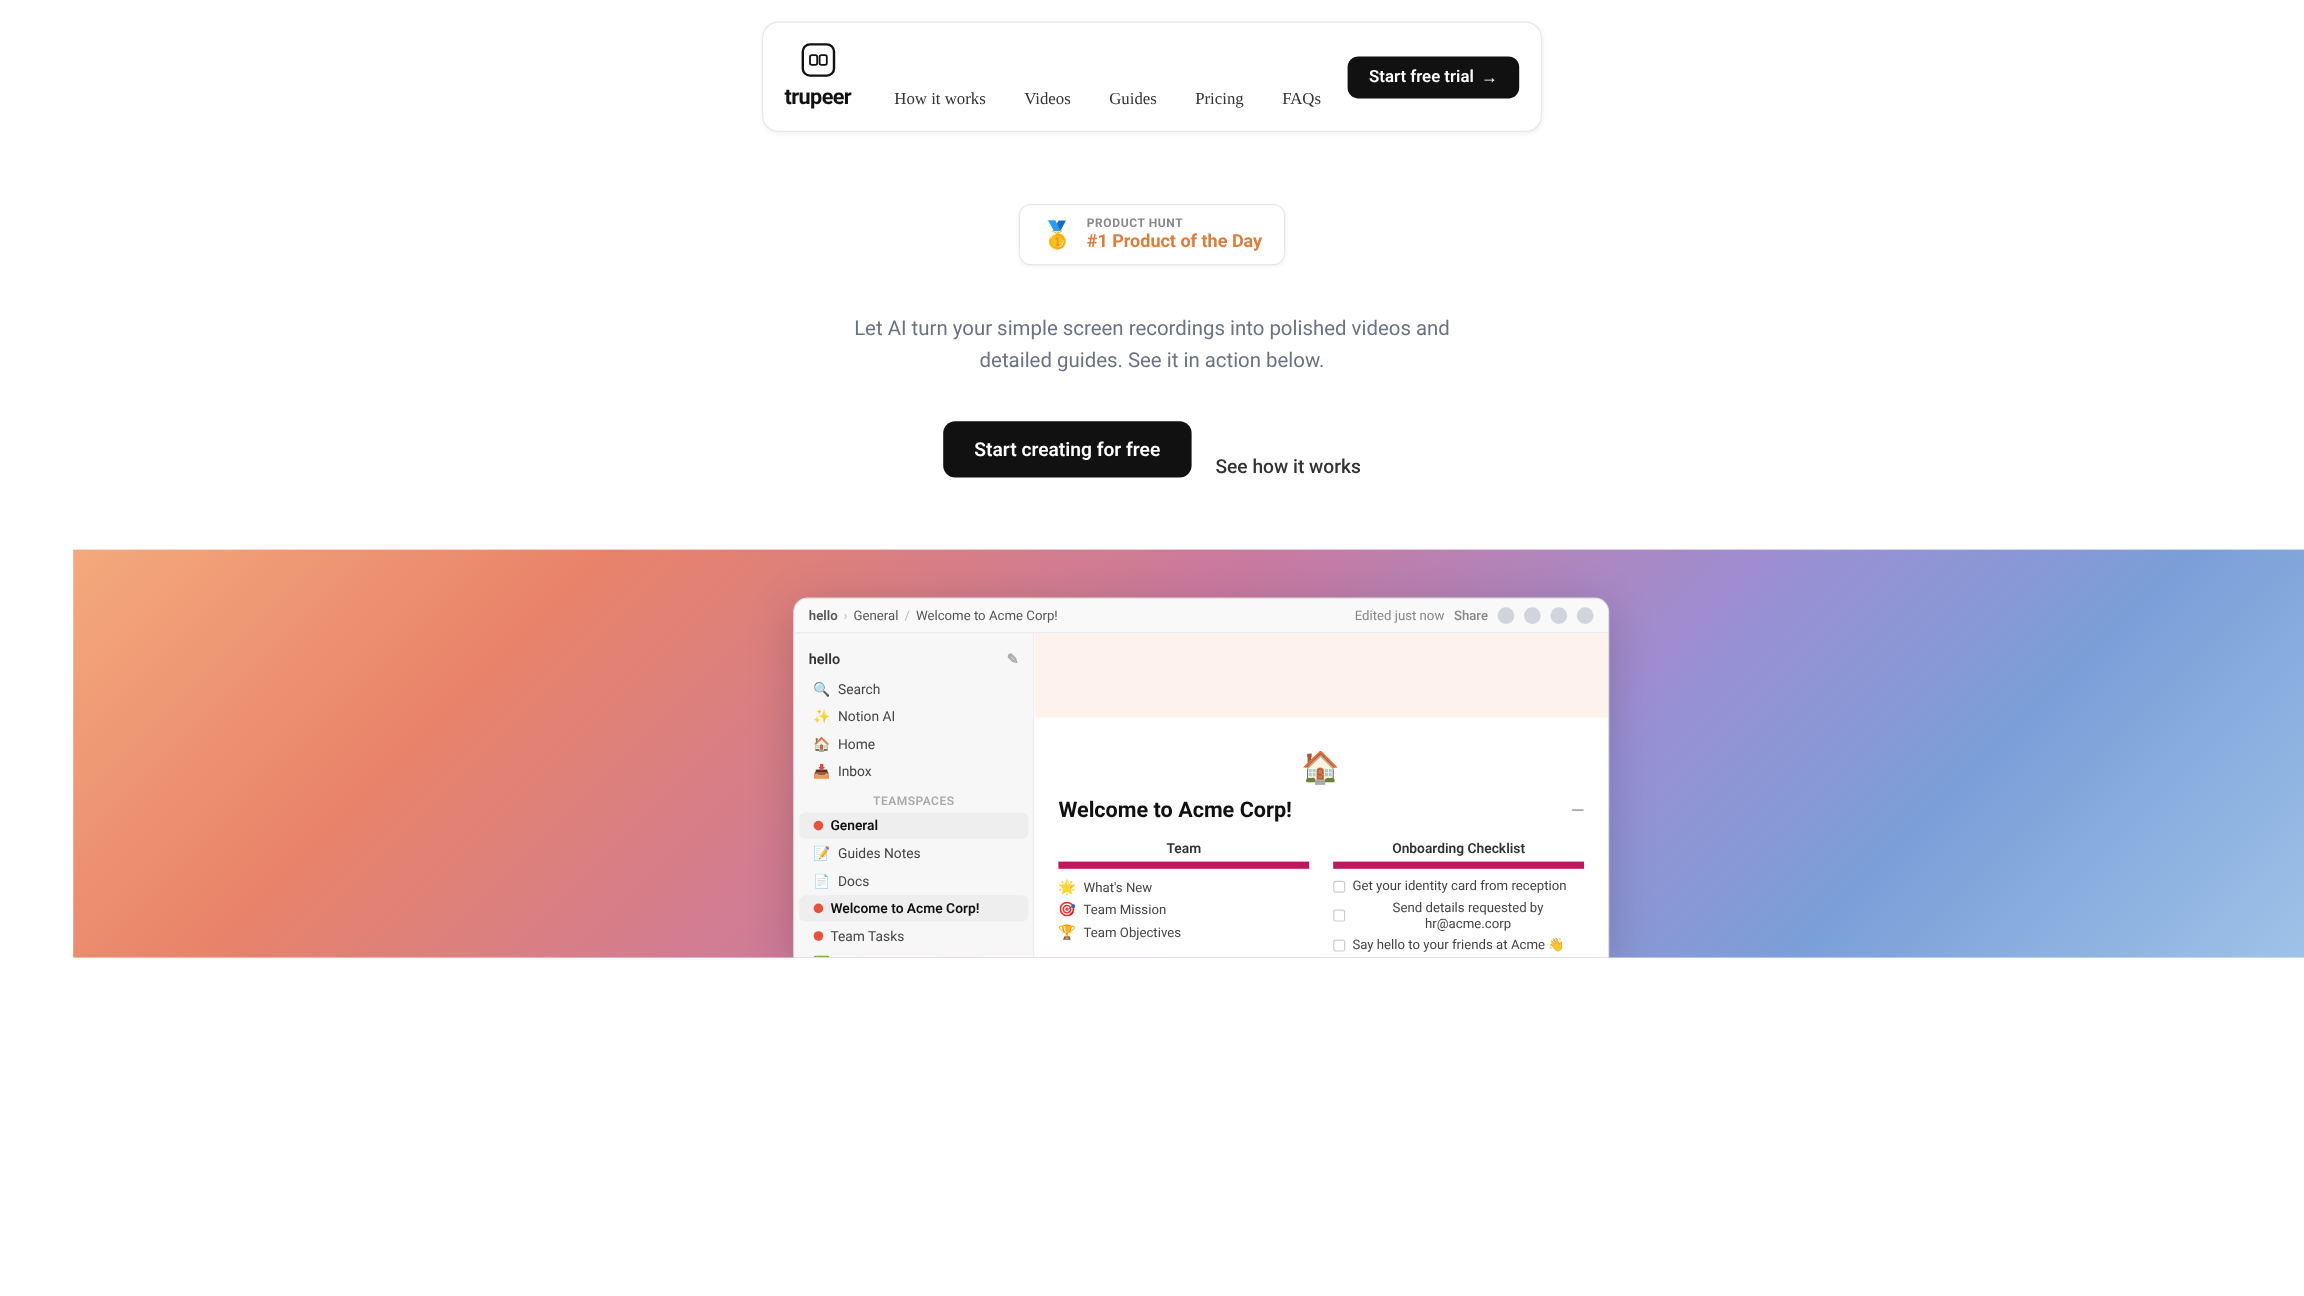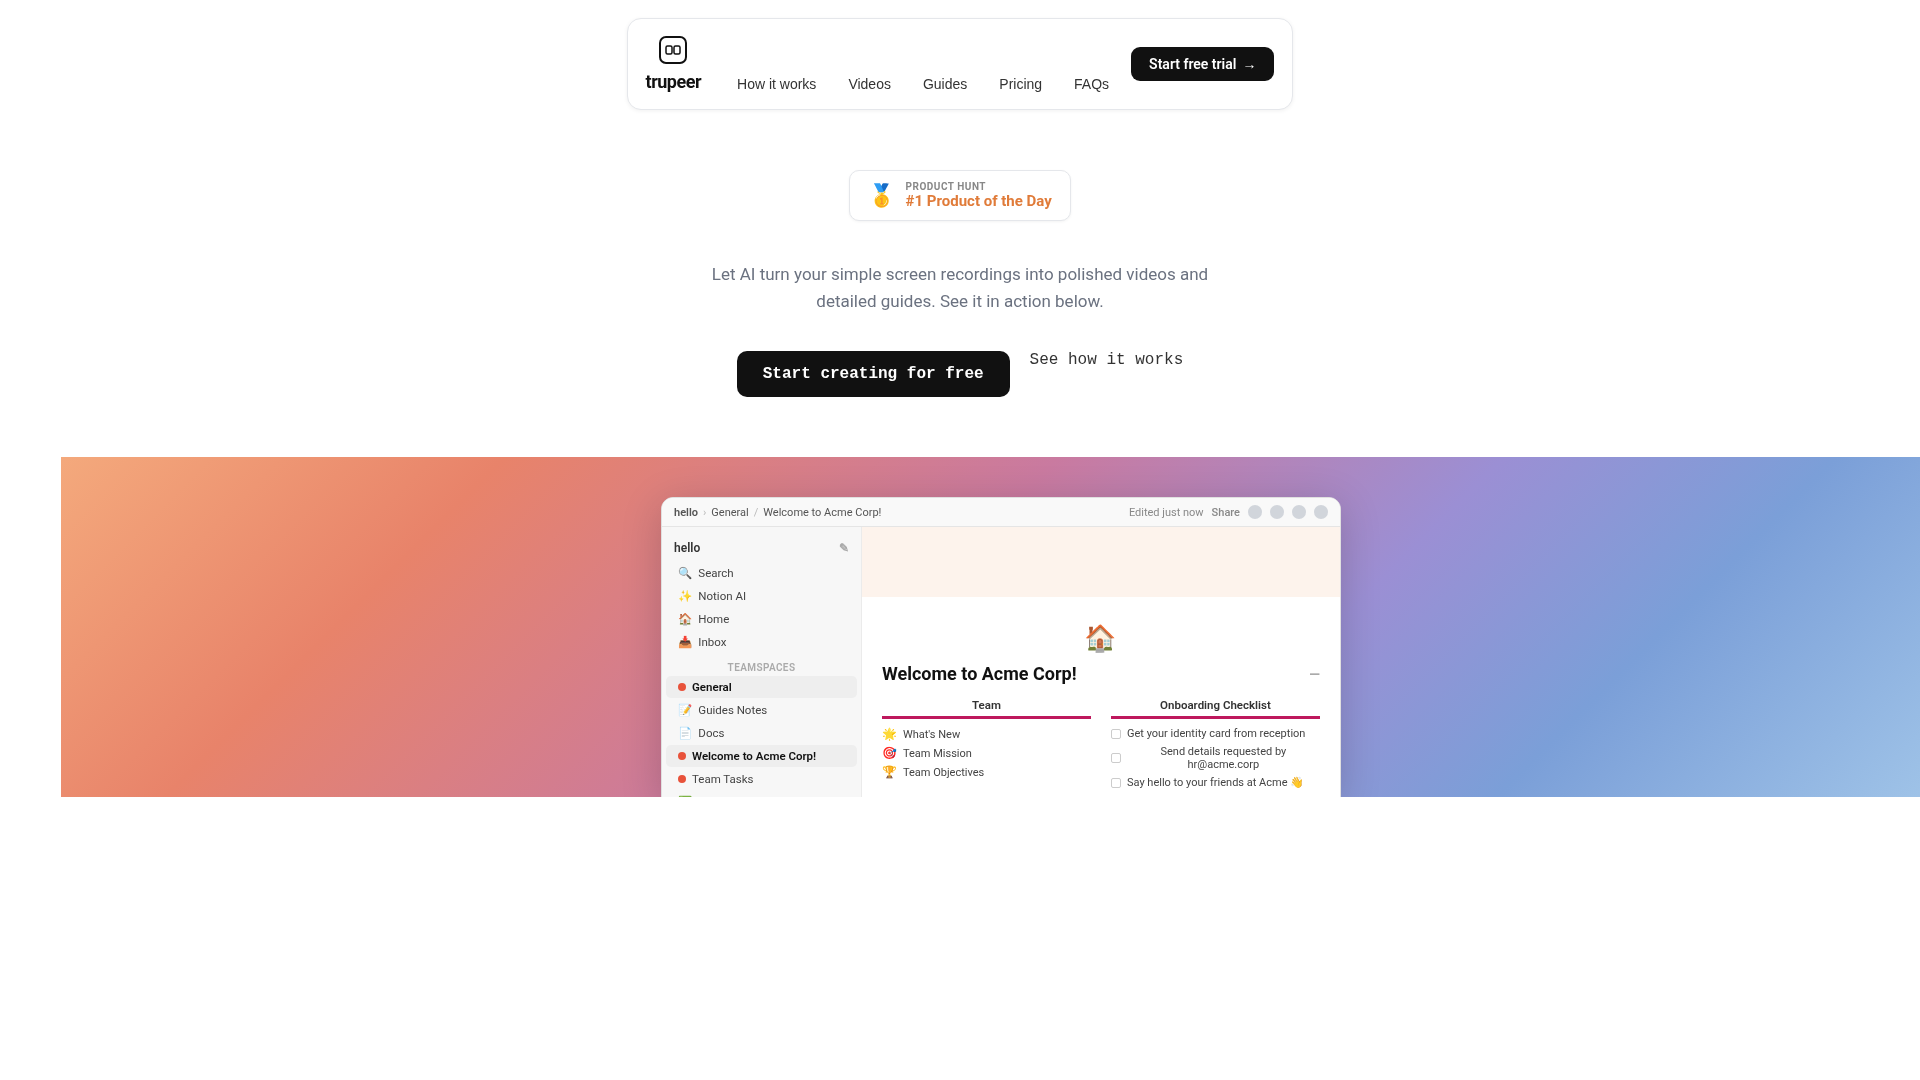--- a/index.html
+++ b/index.html
@@ -56,21 +56,21 @@
     }
     .nav-link {
       padding: 7px 14px;
       font-size: 14px;
       color: #333;
       text-decoration: none;
       border-radius: 8px;
       cursor: pointer;
       background: none;
       border: none;
-      font-family: Liberation Sans, sans-serif;
+      font-family: Liberation Serif, serif;
       margin-top: 40px;
     }
     .nav-cta {
       background: #111;
       color: #fff;
       border: none;
       border-radius: 9px;
       padding: 9px 18px;
       font-size: 14px;
       font-weight: 600;
@@ -145,24 +145,23 @@
       font-size: 17px;
       color: #6b7280;
       max-width: 520px;
       line-height: 1.6;
       margin-bottom: 36px;
     }
 
     
     .cta-row {
       display: flex;
-      align-items: flex-start;
+      align-items: flex-end;
       gap: 20px;
       margin-bottom: 60px;
-      font-family: Liberation Mono, monospace;
     }
     .cta-primary {
       background: #111;
       color: #fff;
       border: none;
       border-radius: 10px;
       padding: 14px 26px;
       font-size: 16px;
       font-weight: 600;
       cursor: pointer;
@@ -313,21 +312,21 @@
     }
     .win-col {
       flex: 1;
     }
     .win-col-header {
       font-size: 11.5px;
       font-weight: 600;
       color: #333;
       margin-bottom: 8px;
       padding-bottom: 4px;
-      border-bottom: 3px solid #be185d;
+      border-bottom: 6px solid #be185d;
     }
     .win-col-item {
       display: flex;
       align-items: center;
       gap: 6px;
       font-size: 11px;
       color: #444;
       margin-bottom: 5px;
     }
     .win-emoji {

